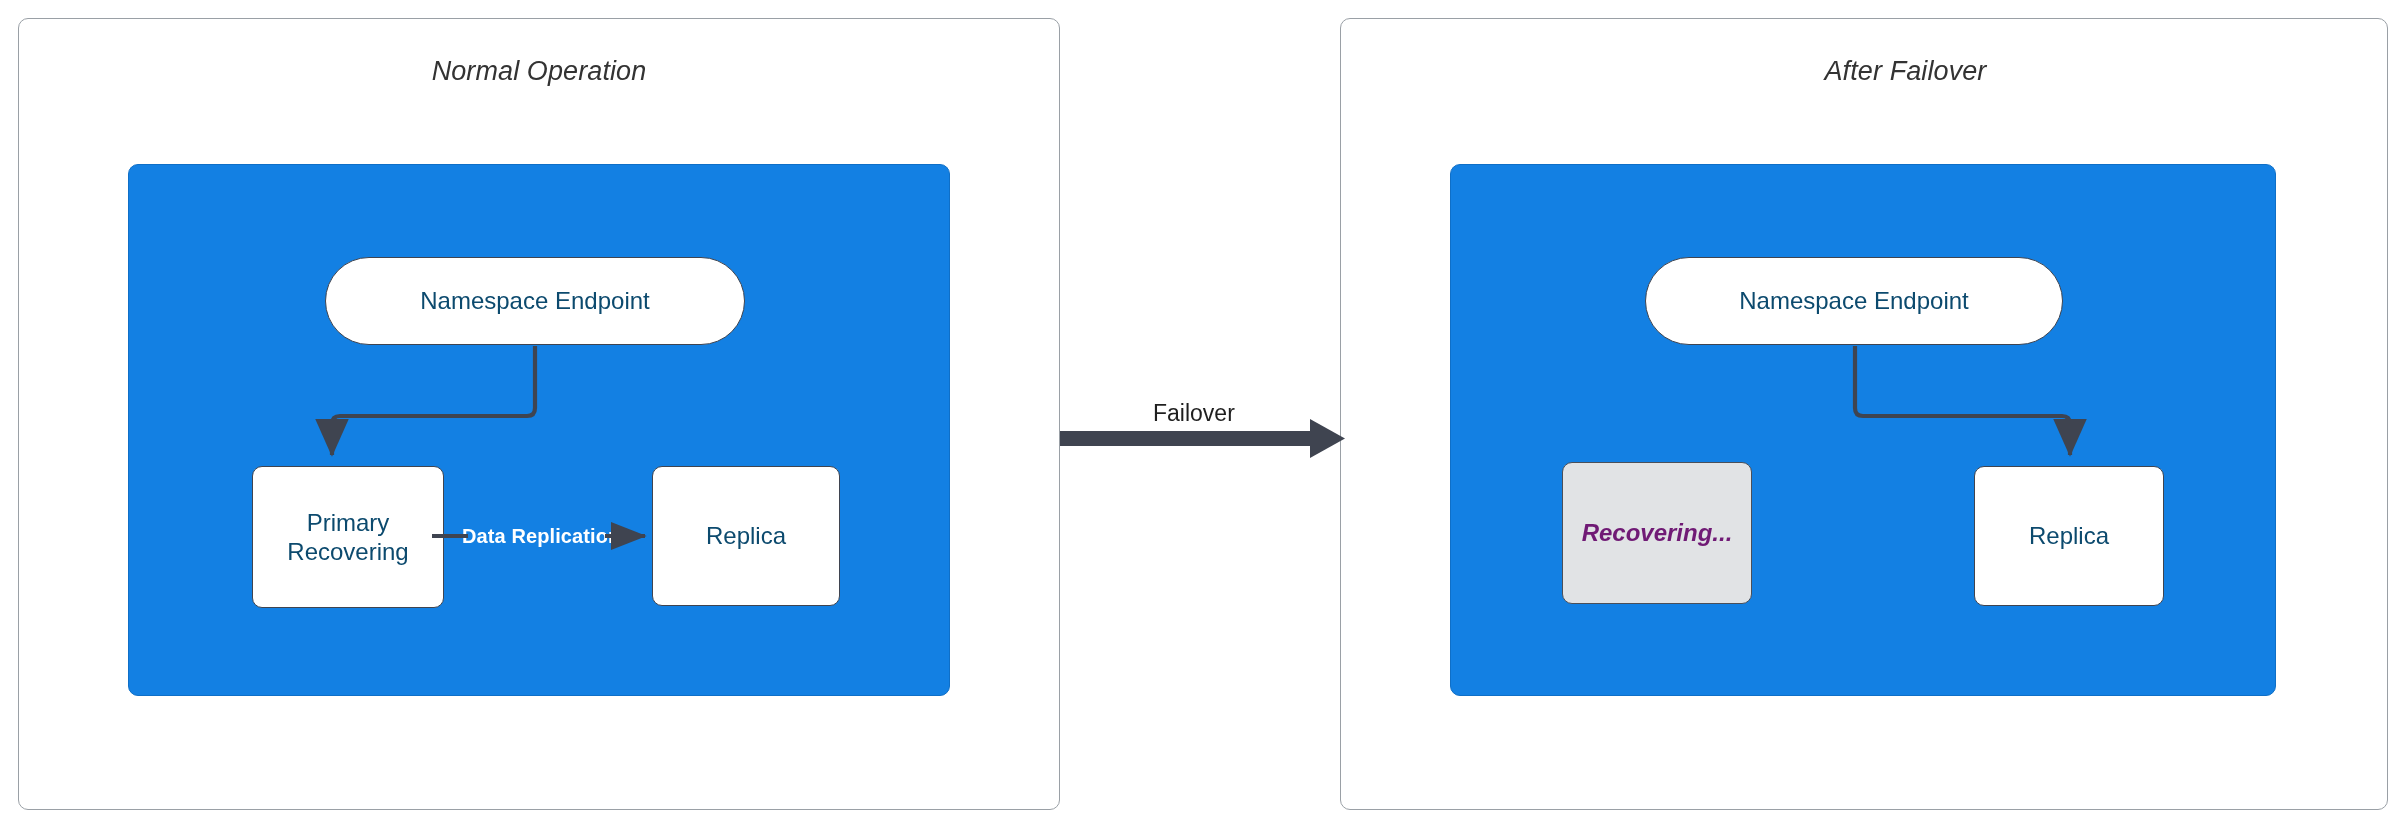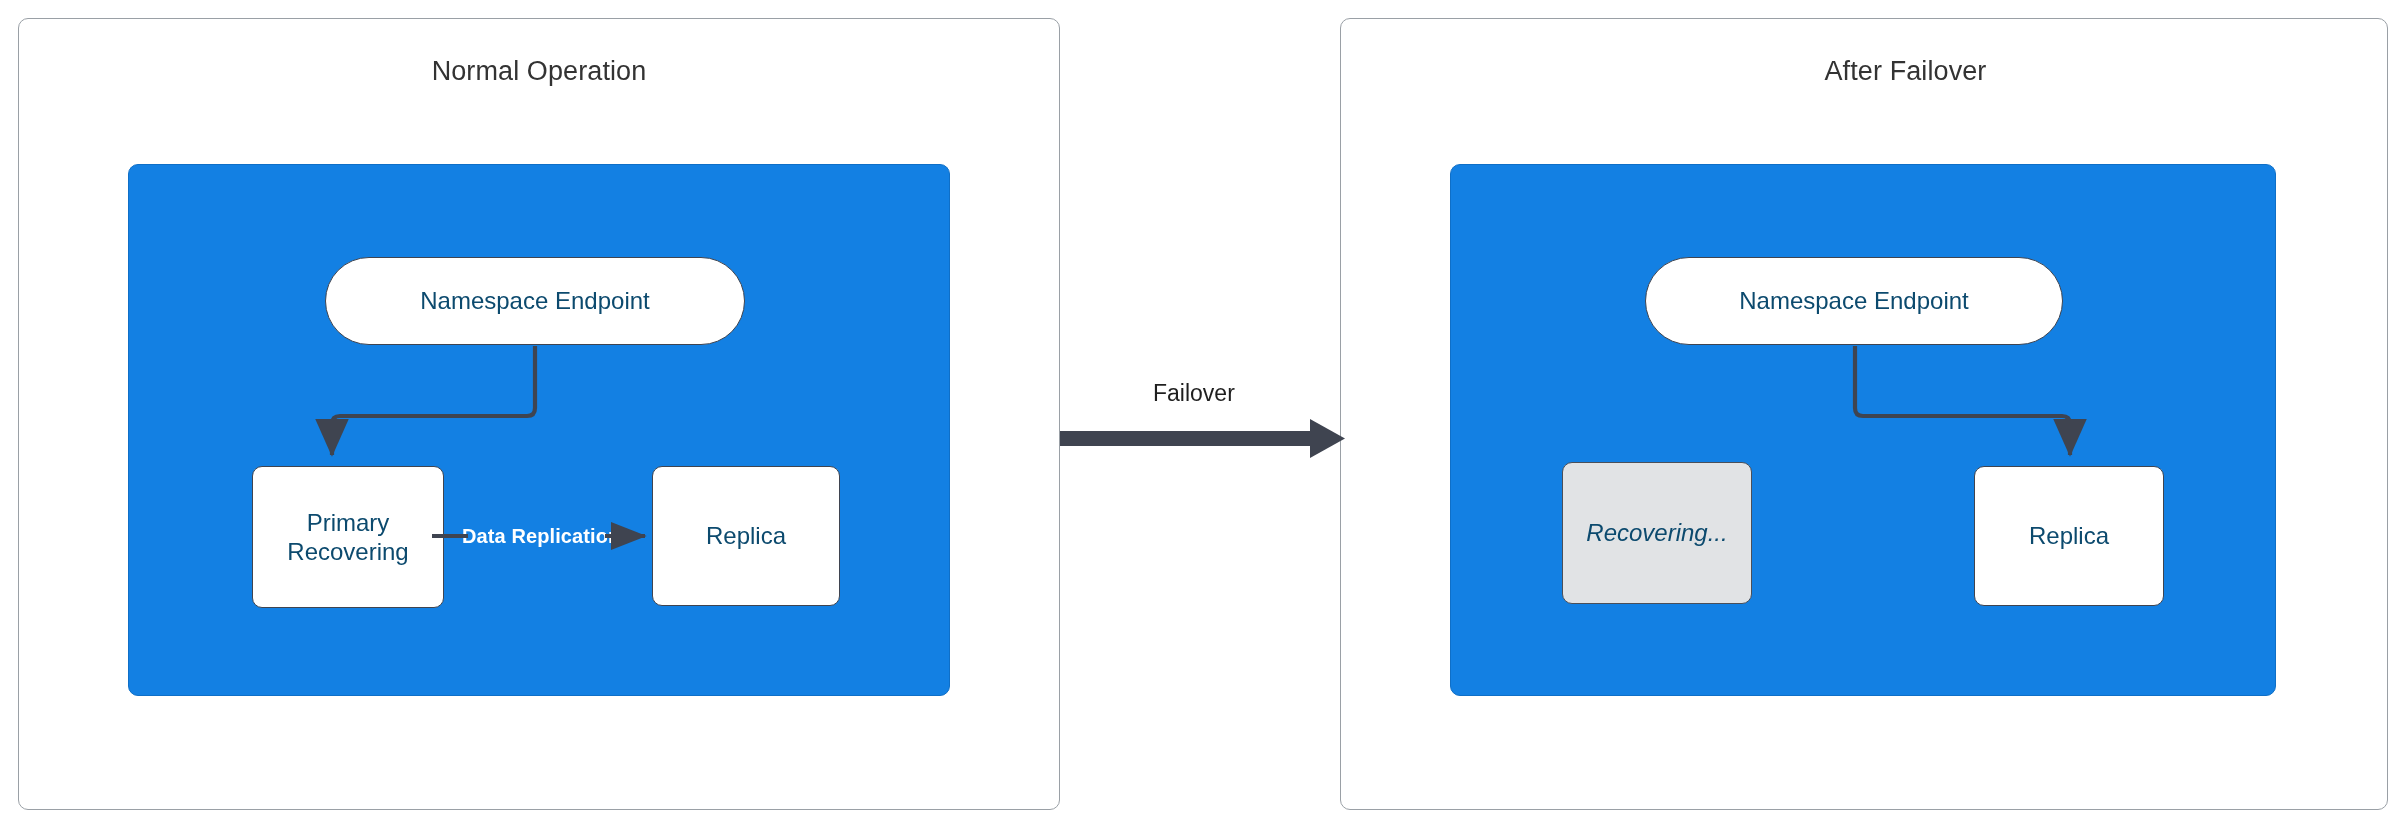--- a/index.html
+++ b/index.html
@@ -28,20 +28,21 @@
   }
   #panel-left  { left: 18px;   top: 18px; width: 1042px; height: 792px; }
   #panel-right { left: 1340px; top: 18px; width: 1048px; height: 792px; }
 
   .panel-title {
     position: absolute;
     top: 56px;
     left: 0;
     width: 100%;
     text-align: center;
+    font-style: italic;
     font-size: 27px;
     color: #333333;
     letter-spacing: 0.1px;
     white-space: nowrap;
   }
 
   
   .blue-box {
     position: absolute;
     background: #1380e3;
@@ -64,22 +65,23 @@
     text-align: center;
     color: #0c4a6e;
     font-size: 24px;
     line-height: 1.22;
   }
   .node.stadium { border-radius: 999px; }
   .node.rect    { border-radius: 10px; }
   .node.dim {
     background: #e1e3e5;
     border-color: #4a4f59;
-    color: #0c4a6e;
+    color: #701a75;
     font-style: italic;
+    font-weight: bold;
   }
 
   
   #node-endpoint-left { left: 325px; top: 257px; width: 420px; height: 88px; }
   #node-primary       { left: 236px; top: 466px; width: 192px; height: 142px; margin-left: 16px; }
   #node-replica-left  { left: 652px; top: 466px; width: 188px; height: 140px; }
 
   
   #node-endpoint-right { left: 1645px; top: 257px; width: 418px; height: 88px; }
   #node-recovering     { left: 1562px; top: 462px; width: 190px; height: 142px; }
@@ -104,21 +106,21 @@
     letter-spacing: 0.1px;
   }
   #label-data-replication { left: 462px; top: 525px; }
 
   .failover-label {
     position: absolute;
     font-size: 23px;
     color: #1f1f1f;
     white-space: nowrap;
   }
-  #label-failover { left: 1153px; top: 380px; }
+  #label-failover { left: 1153px; top: 400px; }
 </style>
 </head>
 <body>
 
 <div id="canvas">
 
   <div class="panel" id="panel-left"></div>
   <div class="panel-title" style="left:18px; width:1042px;">Normal Operation</div>
 
   <div class="blue-box" id="blue-left"></div>

